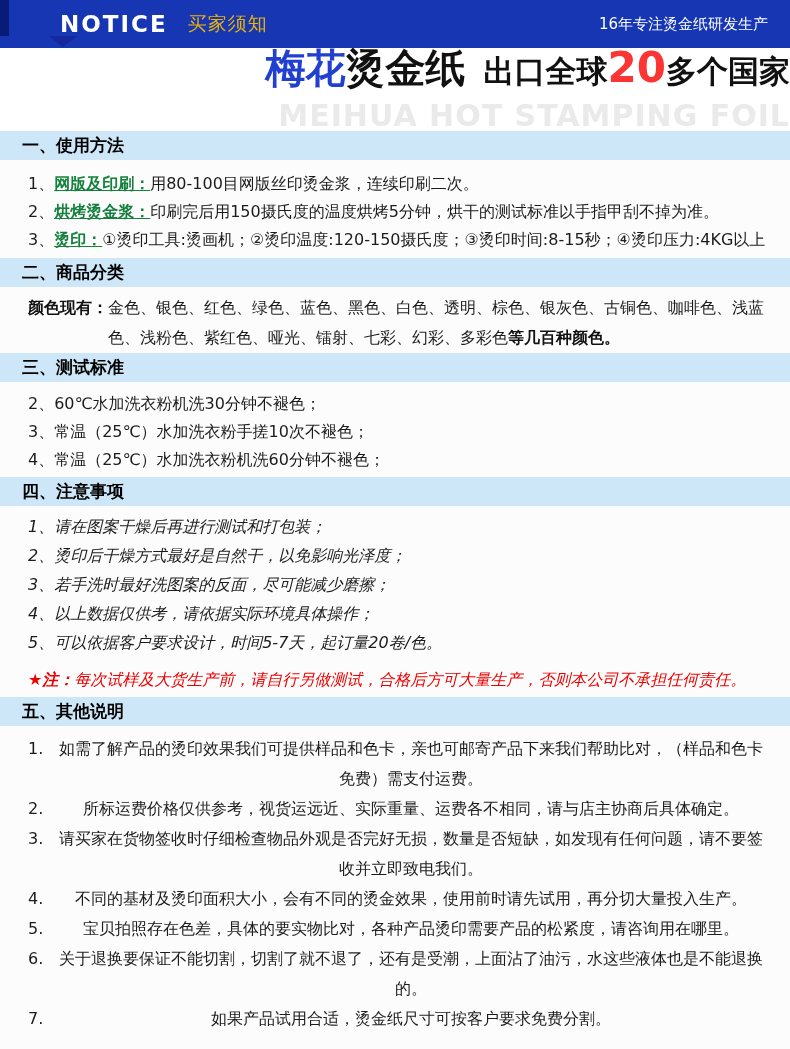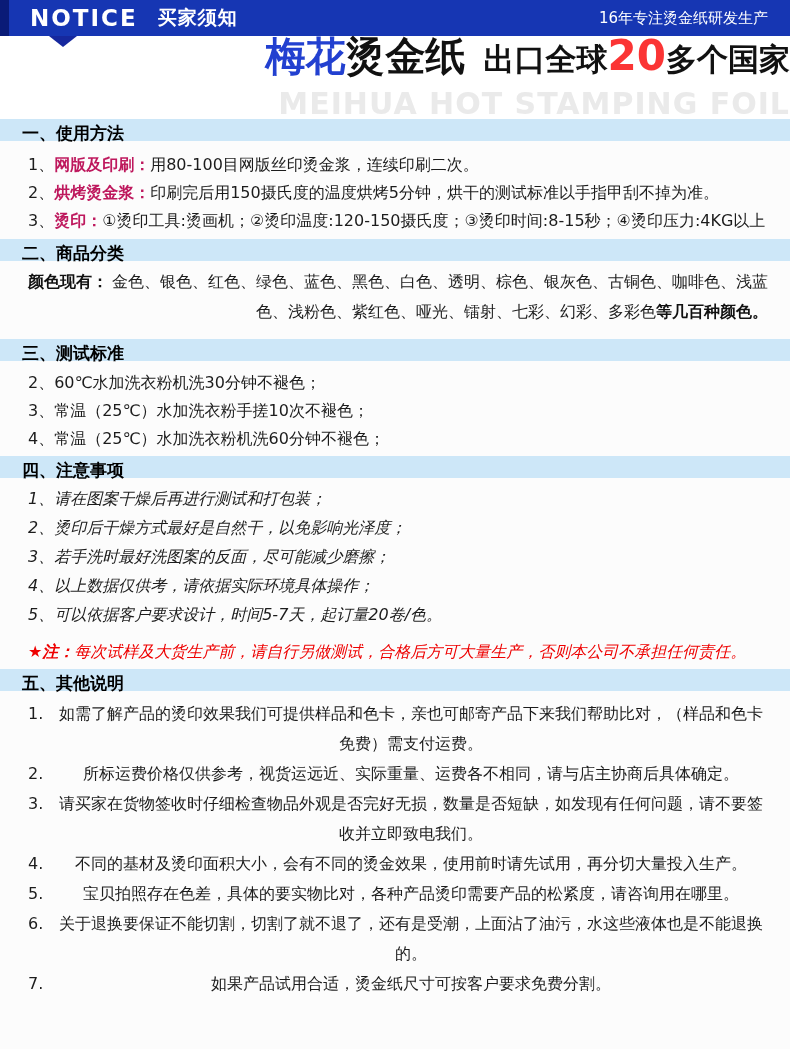--- a/index.html
+++ b/index.html
@@ -5,31 +5,31 @@
   html,body { margin:0; padding:0; }
   body {
     width:790px; min-height:1049px;
     background:#fcfcfc;
     font-family:"DejaVu Sans","Liberation Sans",sans-serif;
     color:#1c1c1c;
     -webkit-font-smoothing:antialiased;
   }
   
   .topbar {
-    position:relative; height:36px; background:#1636b3;
-    display:flex; align-items:center;
+    position:relative; height:48px; background:#1636b3;
+    display:flex; align-items:center;padding-left:30px;
   }
   .topbar-edge {
     position:absolute; left:0; top:0; width:9px; height:36px; background:#0a1b77;
   }
   .notice {
     margin-left:30px; color:#fff; font-size:23px; font-weight:bold; letter-spacing:2px;
   }
   .topbar-sub {
-    margin-left:20px; color:#ffffff; font-size:19px; font-weight:bold; letter-spacing:1px;
+    margin-left:20px; color:#eab308; font-size:19px; font-weight:normal; letter-spacing:1px;
   }
   .topbar-right {
     margin-left:auto; margin-right:22px; color:#fff; font-size:15px;
   }
   .topbar-tri {
     position:absolute; top:36px; left:49px; width:0; height:0;
     border-left:14px solid transparent; border-right:14px solid transparent;
     border-top:11px solid #16289e;
   }
   
@@ -44,33 +44,33 @@
   .tagline-pre { margin-left:18px; }
   .tagline-num { color:#fb3434; font-size:42px; font-weight:bold; }
   .watermark {
     line-height:31px; font-size:30px; font-weight:bold; color:#eaeaea; letter-spacing:1px;
     white-space:nowrap;
     margin-left:44px;
   }
   
   .section { background:#fcfcfc; }
   .section-header {
-    background:#cde7f8; height:22px; line-height:29px;
+    background:#cde7f8; height:29px; line-height:29px;
     padding-left:22px; font-size:17px; font-weight:bold; color:#000;
   }
   .section-body { padding-left:28px; padding-right:22px; font-size:16px; }
   .body-s1 { padding-top:10px; padding-bottom:4px; }
   .body-s1 .item { line-height:28px; }
-  .body-s2 { padding-top:6px;  padding-bottom:12px;text-align:right; }
+  .body-s2 { padding-top:6px;  padding-bottom:0; }
   .body-s3 { padding-top:8px;  padding-bottom:3px; }
   .body-s3 .item { line-height:28px; }
   .body-s4 { padding-top:6px;  padding-bottom:2px;font-style:italic; }
   .body-s4 .item { line-height:29px; }
   .body-s5 { padding-top:8px;  padding-bottom:12px; }
-  .item b { font-weight:bold; color:#be185d; }
+  .item b { font-weight:bold; color:#15803d;text-decoration:underline; }
   
   .para { display:flex; line-height:30px; }
   .para-lead { font-weight:bold; white-space:nowrap; color:#111; }
   .para-text { flex:1; }
   .para-text b { font-weight:bold; color:#111; }
   
   .note { margin-top:8px; line-height:30px; color:#ee0000; font-size:16px; }
   .note-prefix { font-weight:bold; }
   
   .item5 { display:flex; line-height:30px; }

